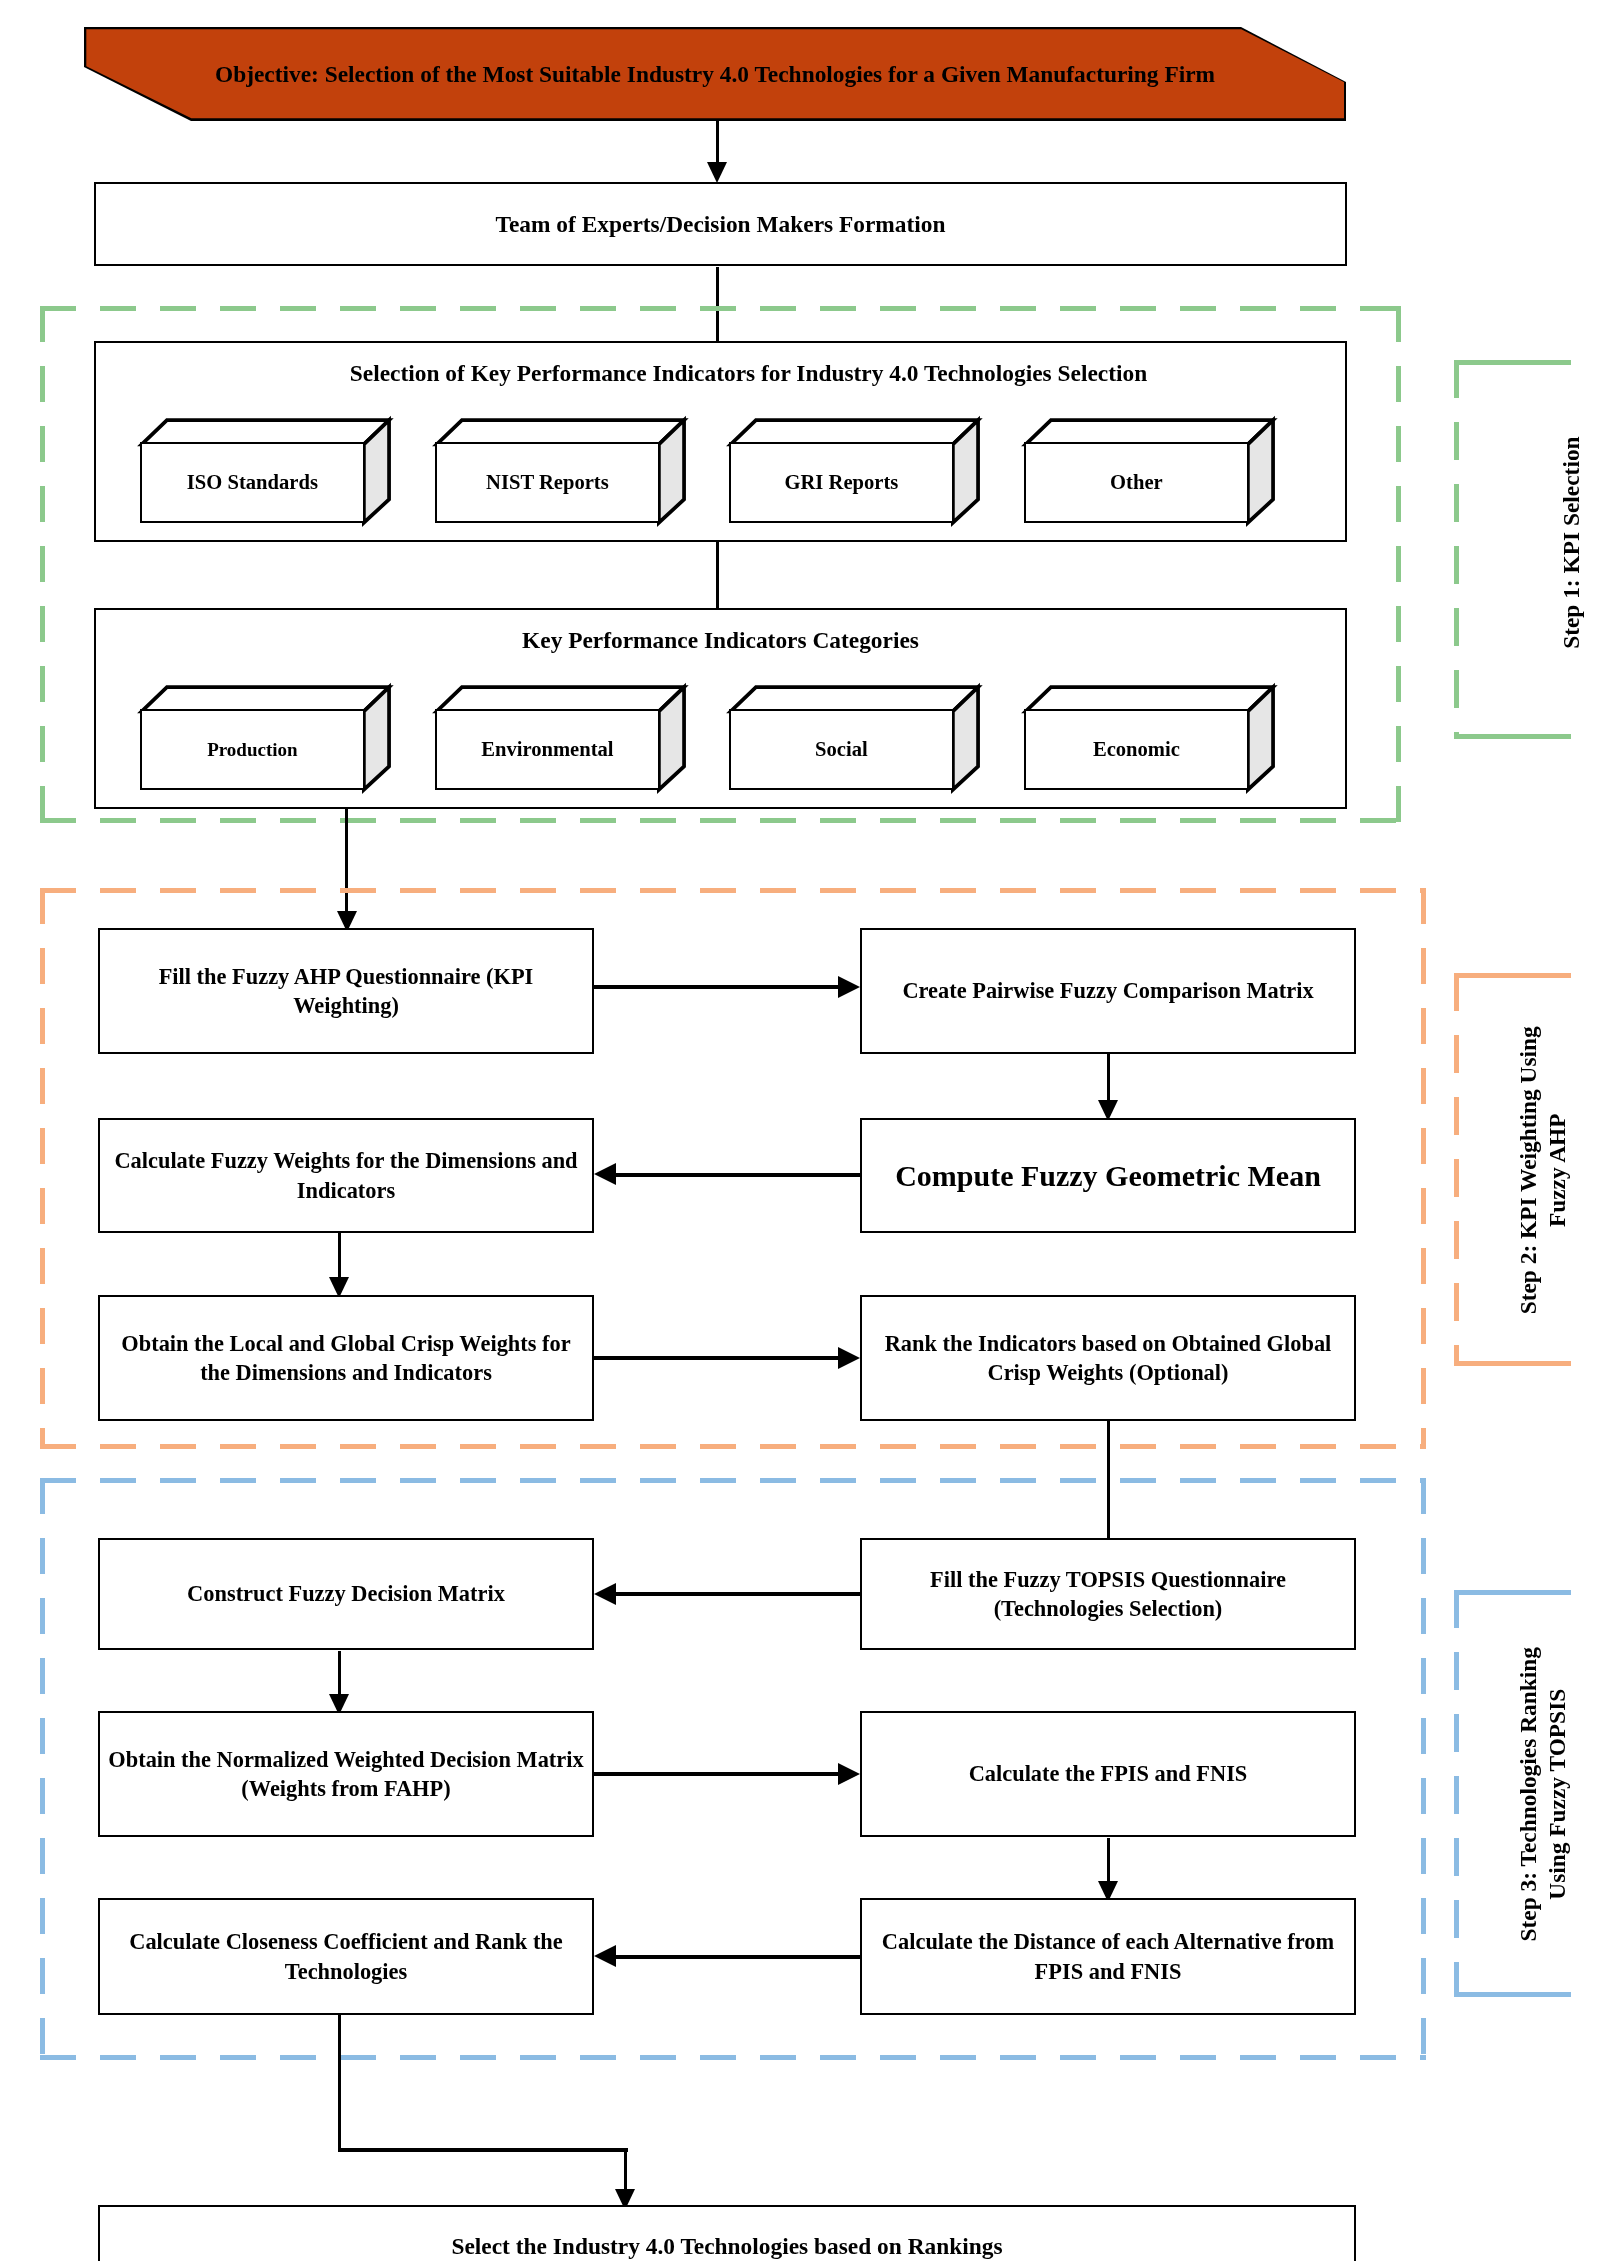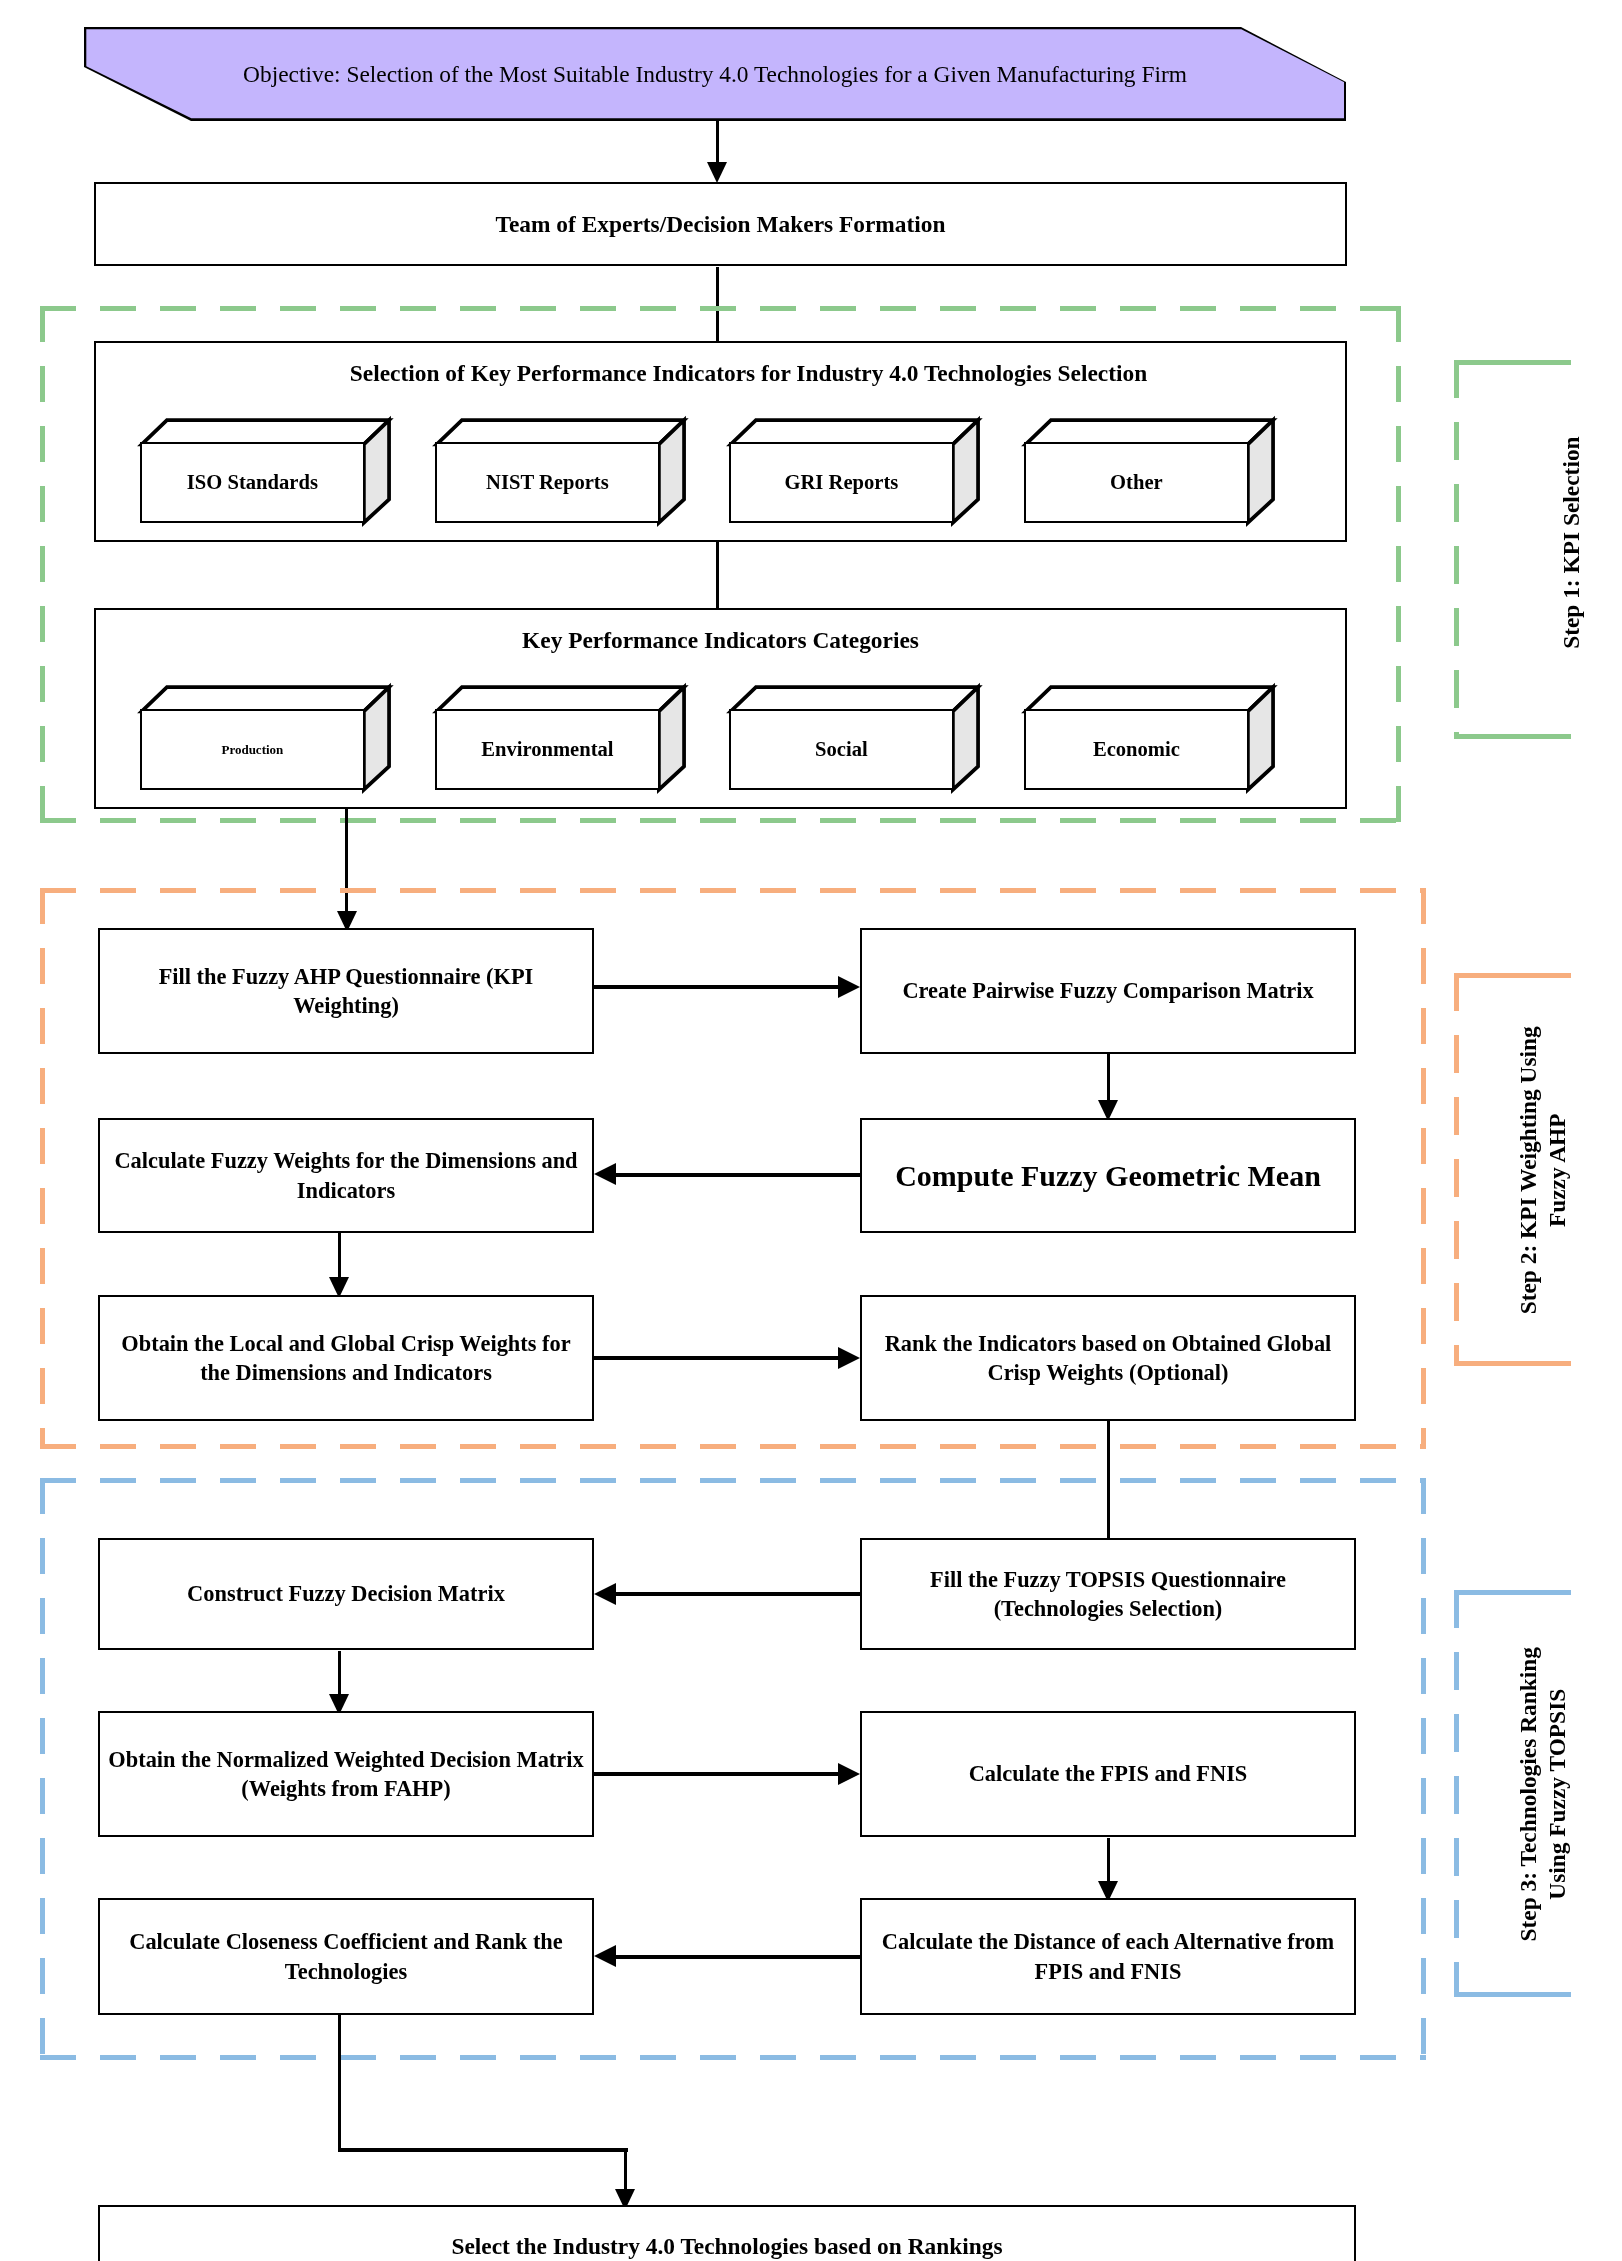--- a/index.html
+++ b/index.html
@@ -34,23 +34,23 @@
   }
 
   
   .objective{
     position:absolute;
     background:#000;           
     display:block;
   }
   .objective .inner{
     position:absolute;inset:2.3px;
-    background:#c4b5fd;
+    background:#c2410c;
     display:flex;align-items:center;justify-content:center;
-    text-align:center;font-weight:400;color:#000;
+    text-align:center;font-weight:700;color:#000;
     font-family:"Liberation Serif", serif;
     line-height:1.32;
     padding:0 33px;
     box-sizing:border-box;
   }
 
   
   .cube{position:absolute;}
   .cube .front{
     position:absolute;left:0;bottom:0;
@@ -173,21 +173,21 @@
   <div class="arrowdown" style="left:707px;top:608px;"></div>
 
   <div class="cbox" style="left:94px;top:608px;width:1253px;height:201px;"></div>
   <div class="cbox-title" style="left:94px;top:627px;width:1253px;font-size:23.4px;">Key Performance Indicators Categories</div>
 
   <div class="cube" style="left:138px;top:683px;width:252px;height:108px;">
     <svg width="252" height="108" viewBox="0 0 540 230">
       <polygon points="8,60 62,8 538,8 484,60" fill="#ffffff" stroke="#000" stroke-width="8"></polygon>
       <polygon points="484,60 538,8 538,178 484,228" fill="#e6e6e6" stroke="#000" stroke-width="8"></polygon>
     </svg>
-    <div class="front" style="left:1.9px;top:26px;width:225px;height:81px;font-size:13px;">
+    <div class="front" style="left:1.9px;top:26px;width:225px;height:81px;font-size:19px;">
       <span>Production</span>
     </div>
   </div>
   <div class="cube" style="left:433px;top:683px;width:252px;height:108px;">
     <svg width="252" height="108" viewBox="0 0 540 230">
       <polygon points="8,60 62,8 538,8 484,60" fill="#ffffff" stroke="#000" stroke-width="8"></polygon>
       <polygon points="484,60 538,8 538,178 484,228" fill="#e6e6e6" stroke="#000" stroke-width="8"></polygon>
     </svg>
     <div class="front" style="left:1.9px;top:26px;width:225px;height:81px;font-size:20.6px;">
       <span>Environmental</span>

